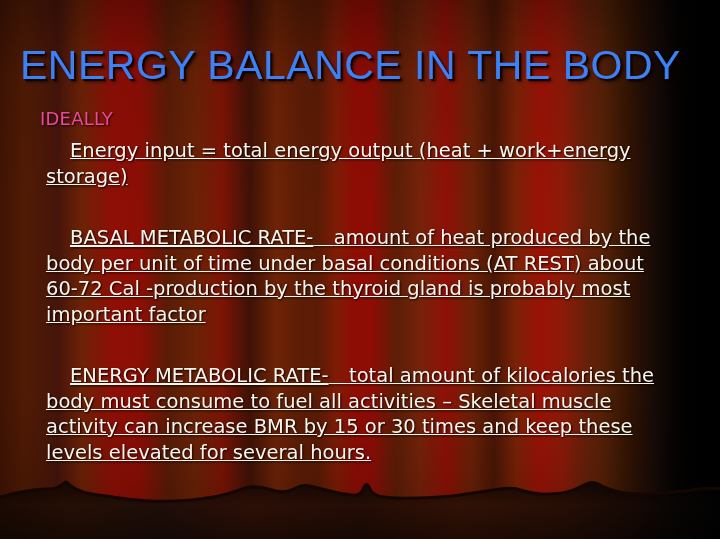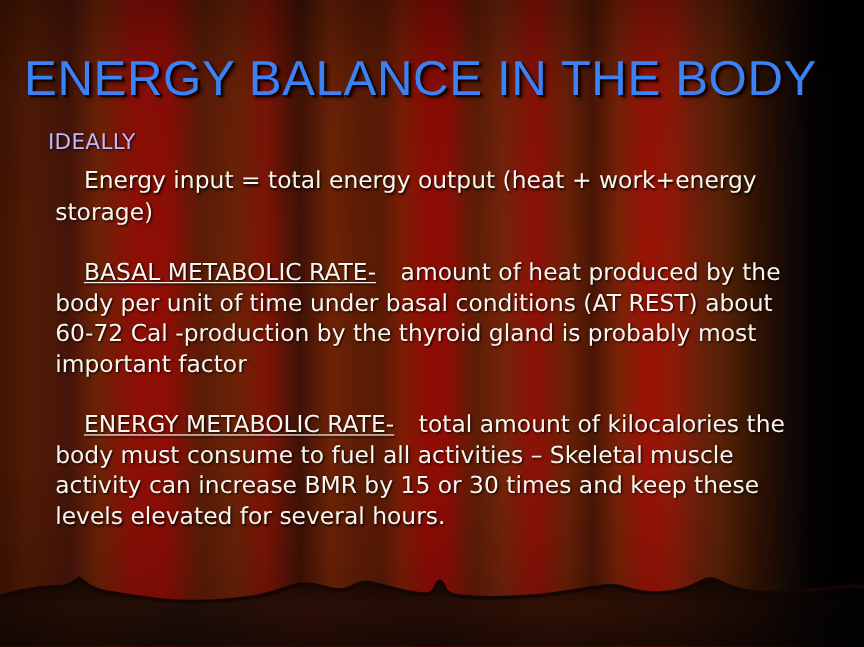--- a/index.html
+++ b/index.html
@@ -103,40 +103,41 @@
     text-shadow: 2px 2px 0 rgba(20,2,0,0.85), 3px 3px 3px rgba(0,0,0,0.6);
     white-space: nowrap;
     padding-left: 20px;
   }
   .ideally {
     position: absolute;
     left: 40px;
     top: 108px;
     font-family: "DejaVu Sans", sans-serif;
     font-size: 18px;
-    color: #c4b5fd;
+    color: #ec4899;
     text-shadow: 1px 1px 2px rgba(0,0,0,0.85);
     letter-spacing: 0.2px;
   }
   .body-block {
     position: absolute;
     left: 46px;
     top: 138px;
     width: 630px;
   }
   .para {
     font-family: "DejaVu Sans", sans-serif;
     font-size: 19.5px;
     line-height: 25.5px;
     color: #faf6ef;
     text-shadow: 1px 1px 2px rgba(0,0,0,0.9);
     margin: 0;
     text-indent: 24px;
-  }
-  .para.gap-top { margin-top: 25px; }
+    text-decoration: underline;
+  }
+  .para.gap-top { margin-top: 36px; }
   .para .head {
     text-decoration: underline;
     text-underline-offset: 2px;
   }
   .para .spacer { letter-spacing: 4px; }
 </style>
 </head>
 <body>
 
 <div class="slide">

